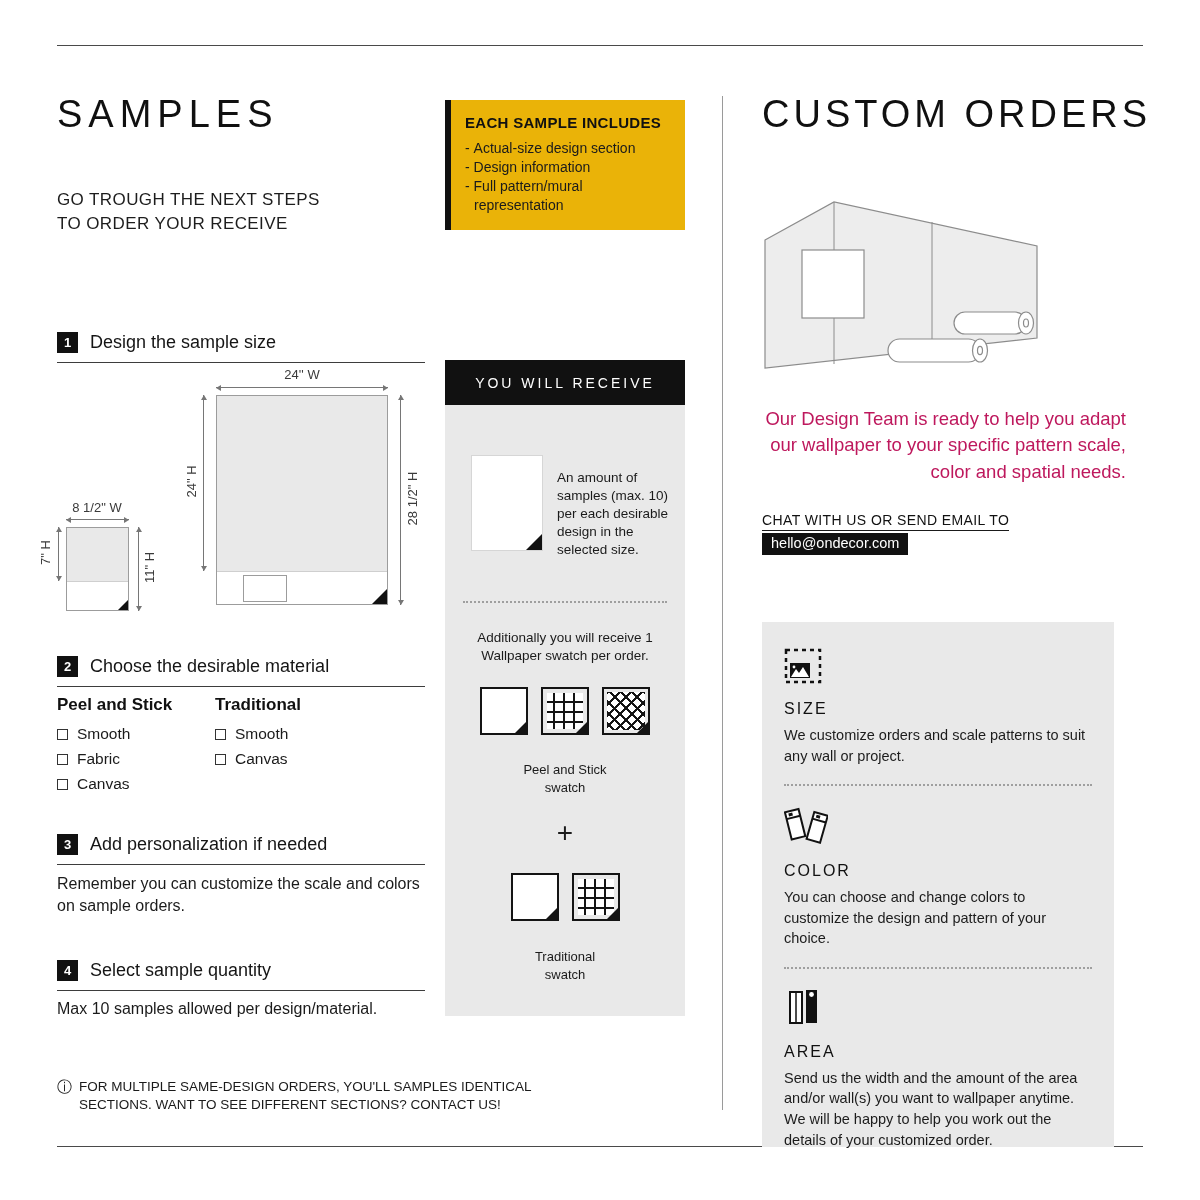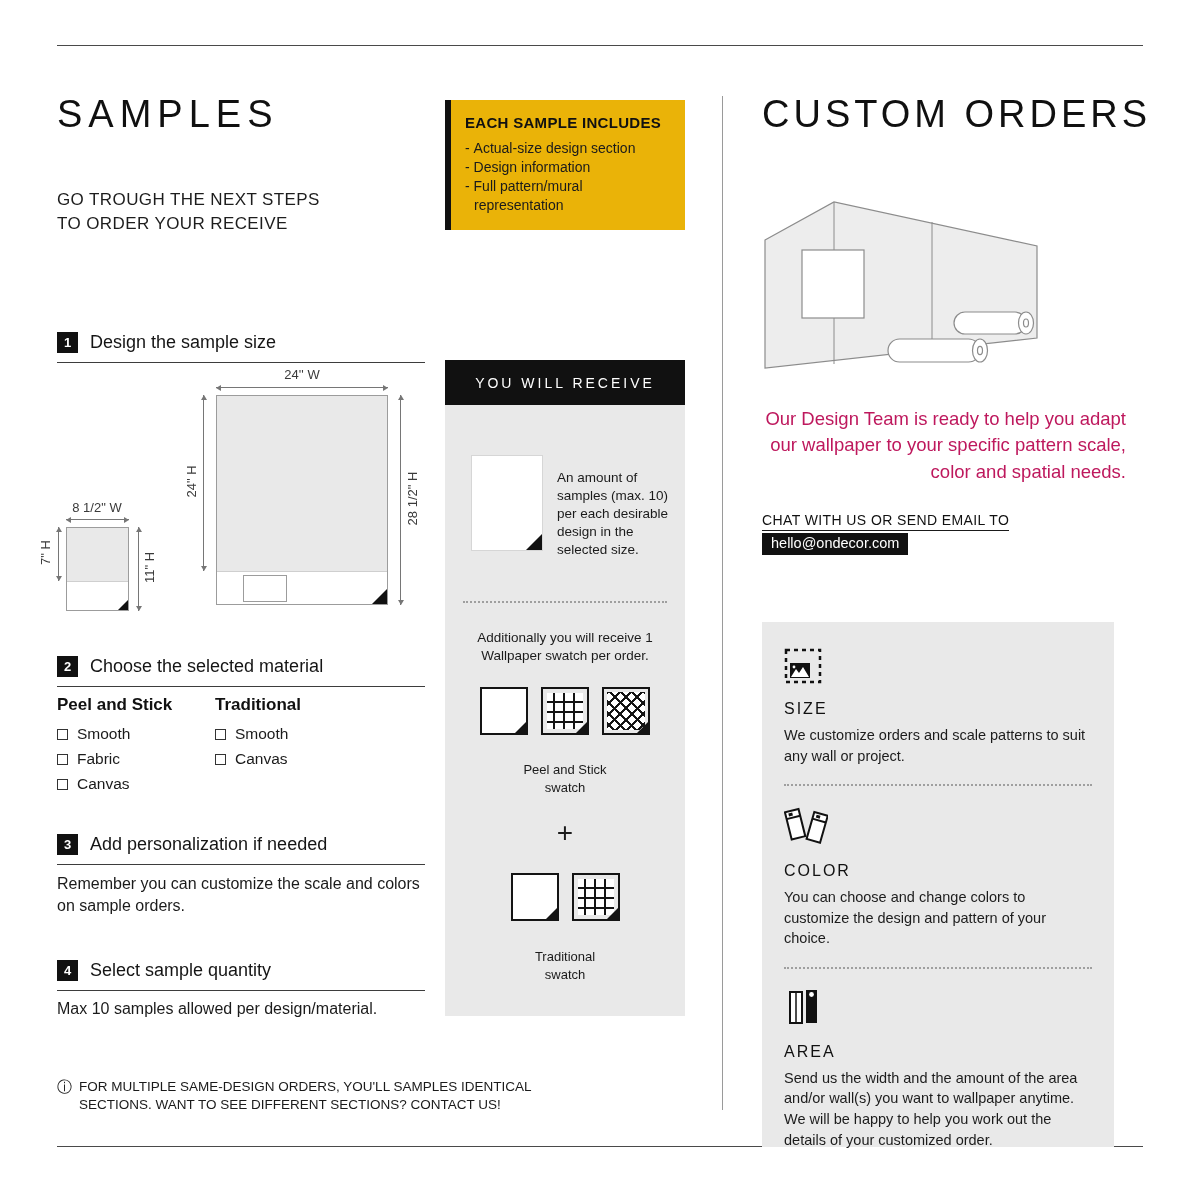--- a/index.html
+++ b/index.html
@@ -125,21 +125,21 @@
     <div class="dim-h" style="left:21px; top:154px; width:63px;"></div>
     <div class="dim-label" style="left:12px; top:135px; width:80px;">8 1/2" W</div>
     <div class="dim-v" style="left:13px; top:162px; height:54px;"></div>
     <div class="dim-label rot" style="left:-40px; top:180px;">7" H</div>
     <div class="dim-v" style="left:93px; top:162px; height:84px;"></div>
     <div class="dim-label rot" style="left:64px; top:195px;">11" H</div>
   </div>
 
   <div class="step-header" style="top:656px;">
     <span class="step-num">2</span>
-    <span class="step-label">Choose the selected material</span>
+    <span class="step-label">Choose the desirable material</span>
   </div>
 
   <div class="materials">
     <div class="mat-col">
       <div class="mat-title">Peel and Stick</div>
       <div class="opt">
         <span class="cb"></span>
         <span class="opt-label">Smooth</span>
       </div>
       <div class="opt">

